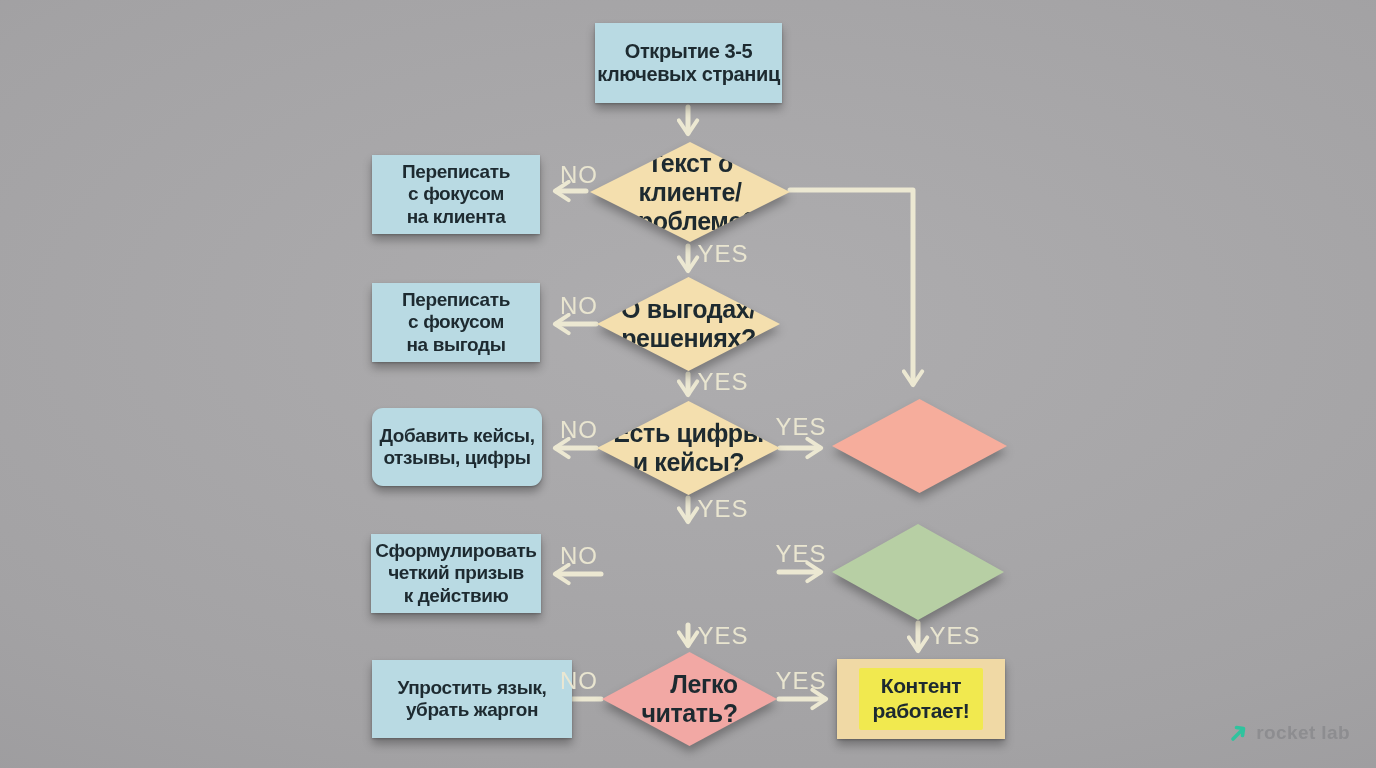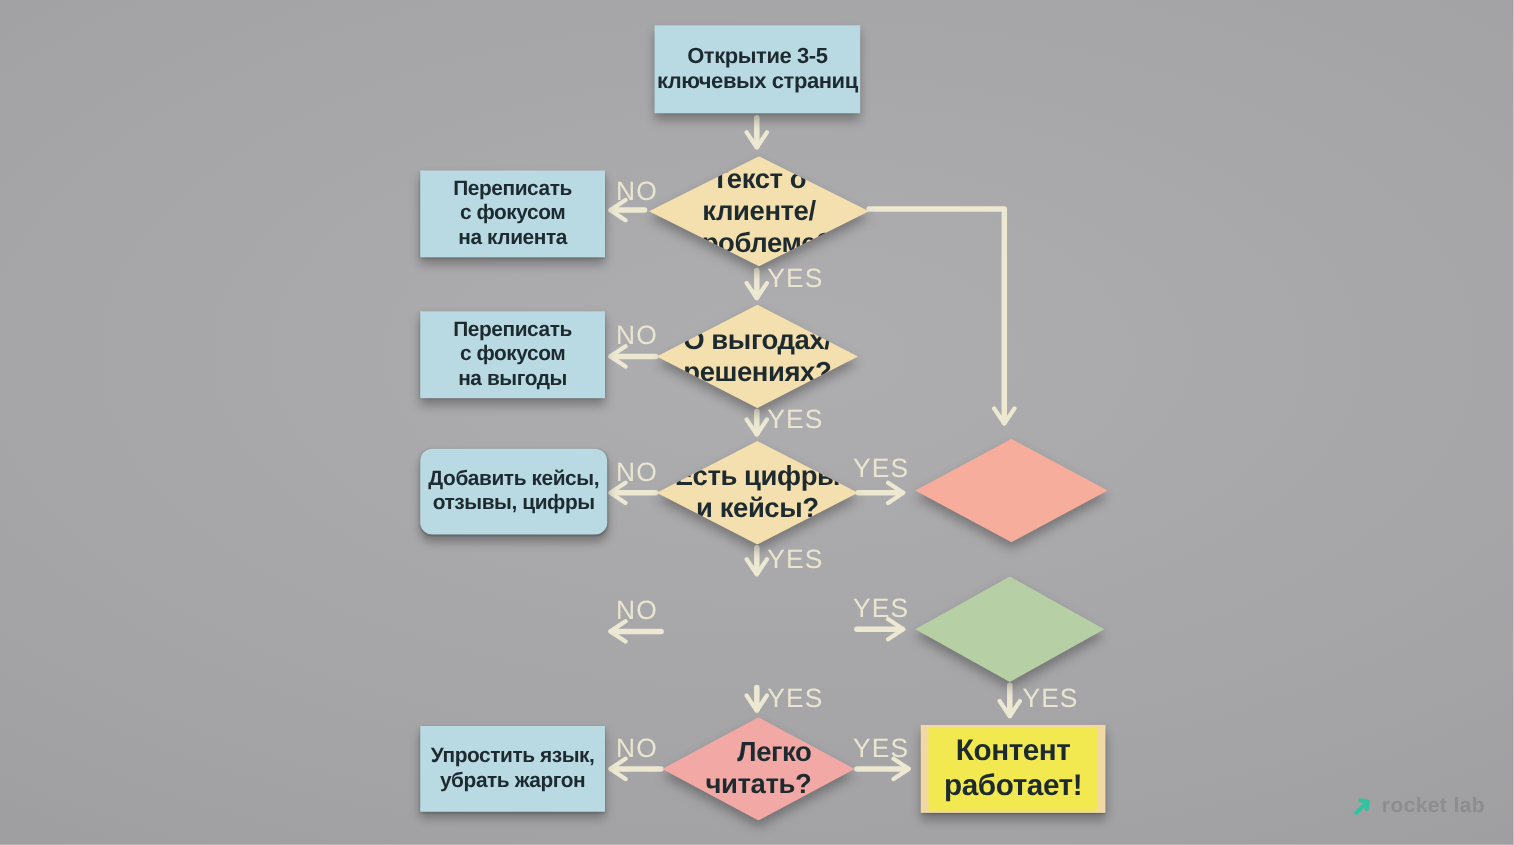--- a/index.html
+++ b/index.html
@@ -11,25 +11,25 @@
   #stage{position:absolute;inset:0;}
   #connectors{position:absolute;inset:0;pointer-events:none;}
 
   .node{position:absolute;display:flex;align-items:center;justify-content:center;
         text-align:center;white-space:pre-line;box-sizing:border-box;}
   .card{
     color:var(--ink);font-weight:bold;font-size:19px;line-height:1.16;letter-spacing:-0.4px;
     box-shadow:0 6px 9px rgba(0,0,0,.30), 0 1px 2px rgba(0,0,0,.22);
   }
   .start{background:var(--blue);font-size:20px;}
-  .action{background:var(--blue);margin-left:10px;}
+  .action{background:var(--blue);}
   .result{background:var(--tan);}
   .result .hl{
     background:var(--highlight);padding:6px 14px;border-radius:2px;
-    white-space:pre-line;line-height:1.18;font-size:27px;
+    white-space:pre-line;line-height:1.18;font-size:21px;
   }
   .diamond-wrap{position:absolute;filter:drop-shadow(0 6px 5px rgba(0,0,0,.30));}
   .diamond{
     width:100%;height:100%;clip-path:polygon(50% 0,100% 50%,50% 100%,0 50%);
     display:flex;align-items:center;justify-content:center;text-align:center;
     white-space:pre-line;color:var(--ink);font-weight:bold;font-size:25px;
     line-height:1.16;letter-spacing:-0.4px;
   }
   .q{background:var(--yellow);}
   .edge-label{
@@ -107,22 +107,25 @@
 с фокусом
 на клиента</div>
 
   <div class="node card action" style="left:372px;top:283px;width:168px;height:79px;">Переписать
 с фокусом
 на выгоды</div>
 
   <div class="node card action" style="left:372px;top:408px;width:170px;height:78px;border-radius:11px;">Добавить кейсы,
 отзывы, цифры</div>
 
+  <div class="node card action" style="left:371px;top:534px;width:170px;height:79px;">Сформулировать
+четкий призыв
+к действию</div>
 
-  <div class="node card action" style="left:372px;top:660px;width:168px;height:78px;">Упростить язык,
+  <div class="node card action" style="left:372px;top:660px;width:200px;height:78px;">Упростить язык,
 убрать жаргон</div>
 
   <div class="node card result" style="left:837px;top:659px;width:168px;height:80px;">
     <span class="hl">Контент
 работает!</span>
   </div>
 
   <div class="edge-label" style="left:579px;top:175px;">NO</div>
   <div class="edge-label" style="left:723px;top:254px;">YES</div>
   <div class="edge-label" style="left:579px;top:306px;">NO</div>

